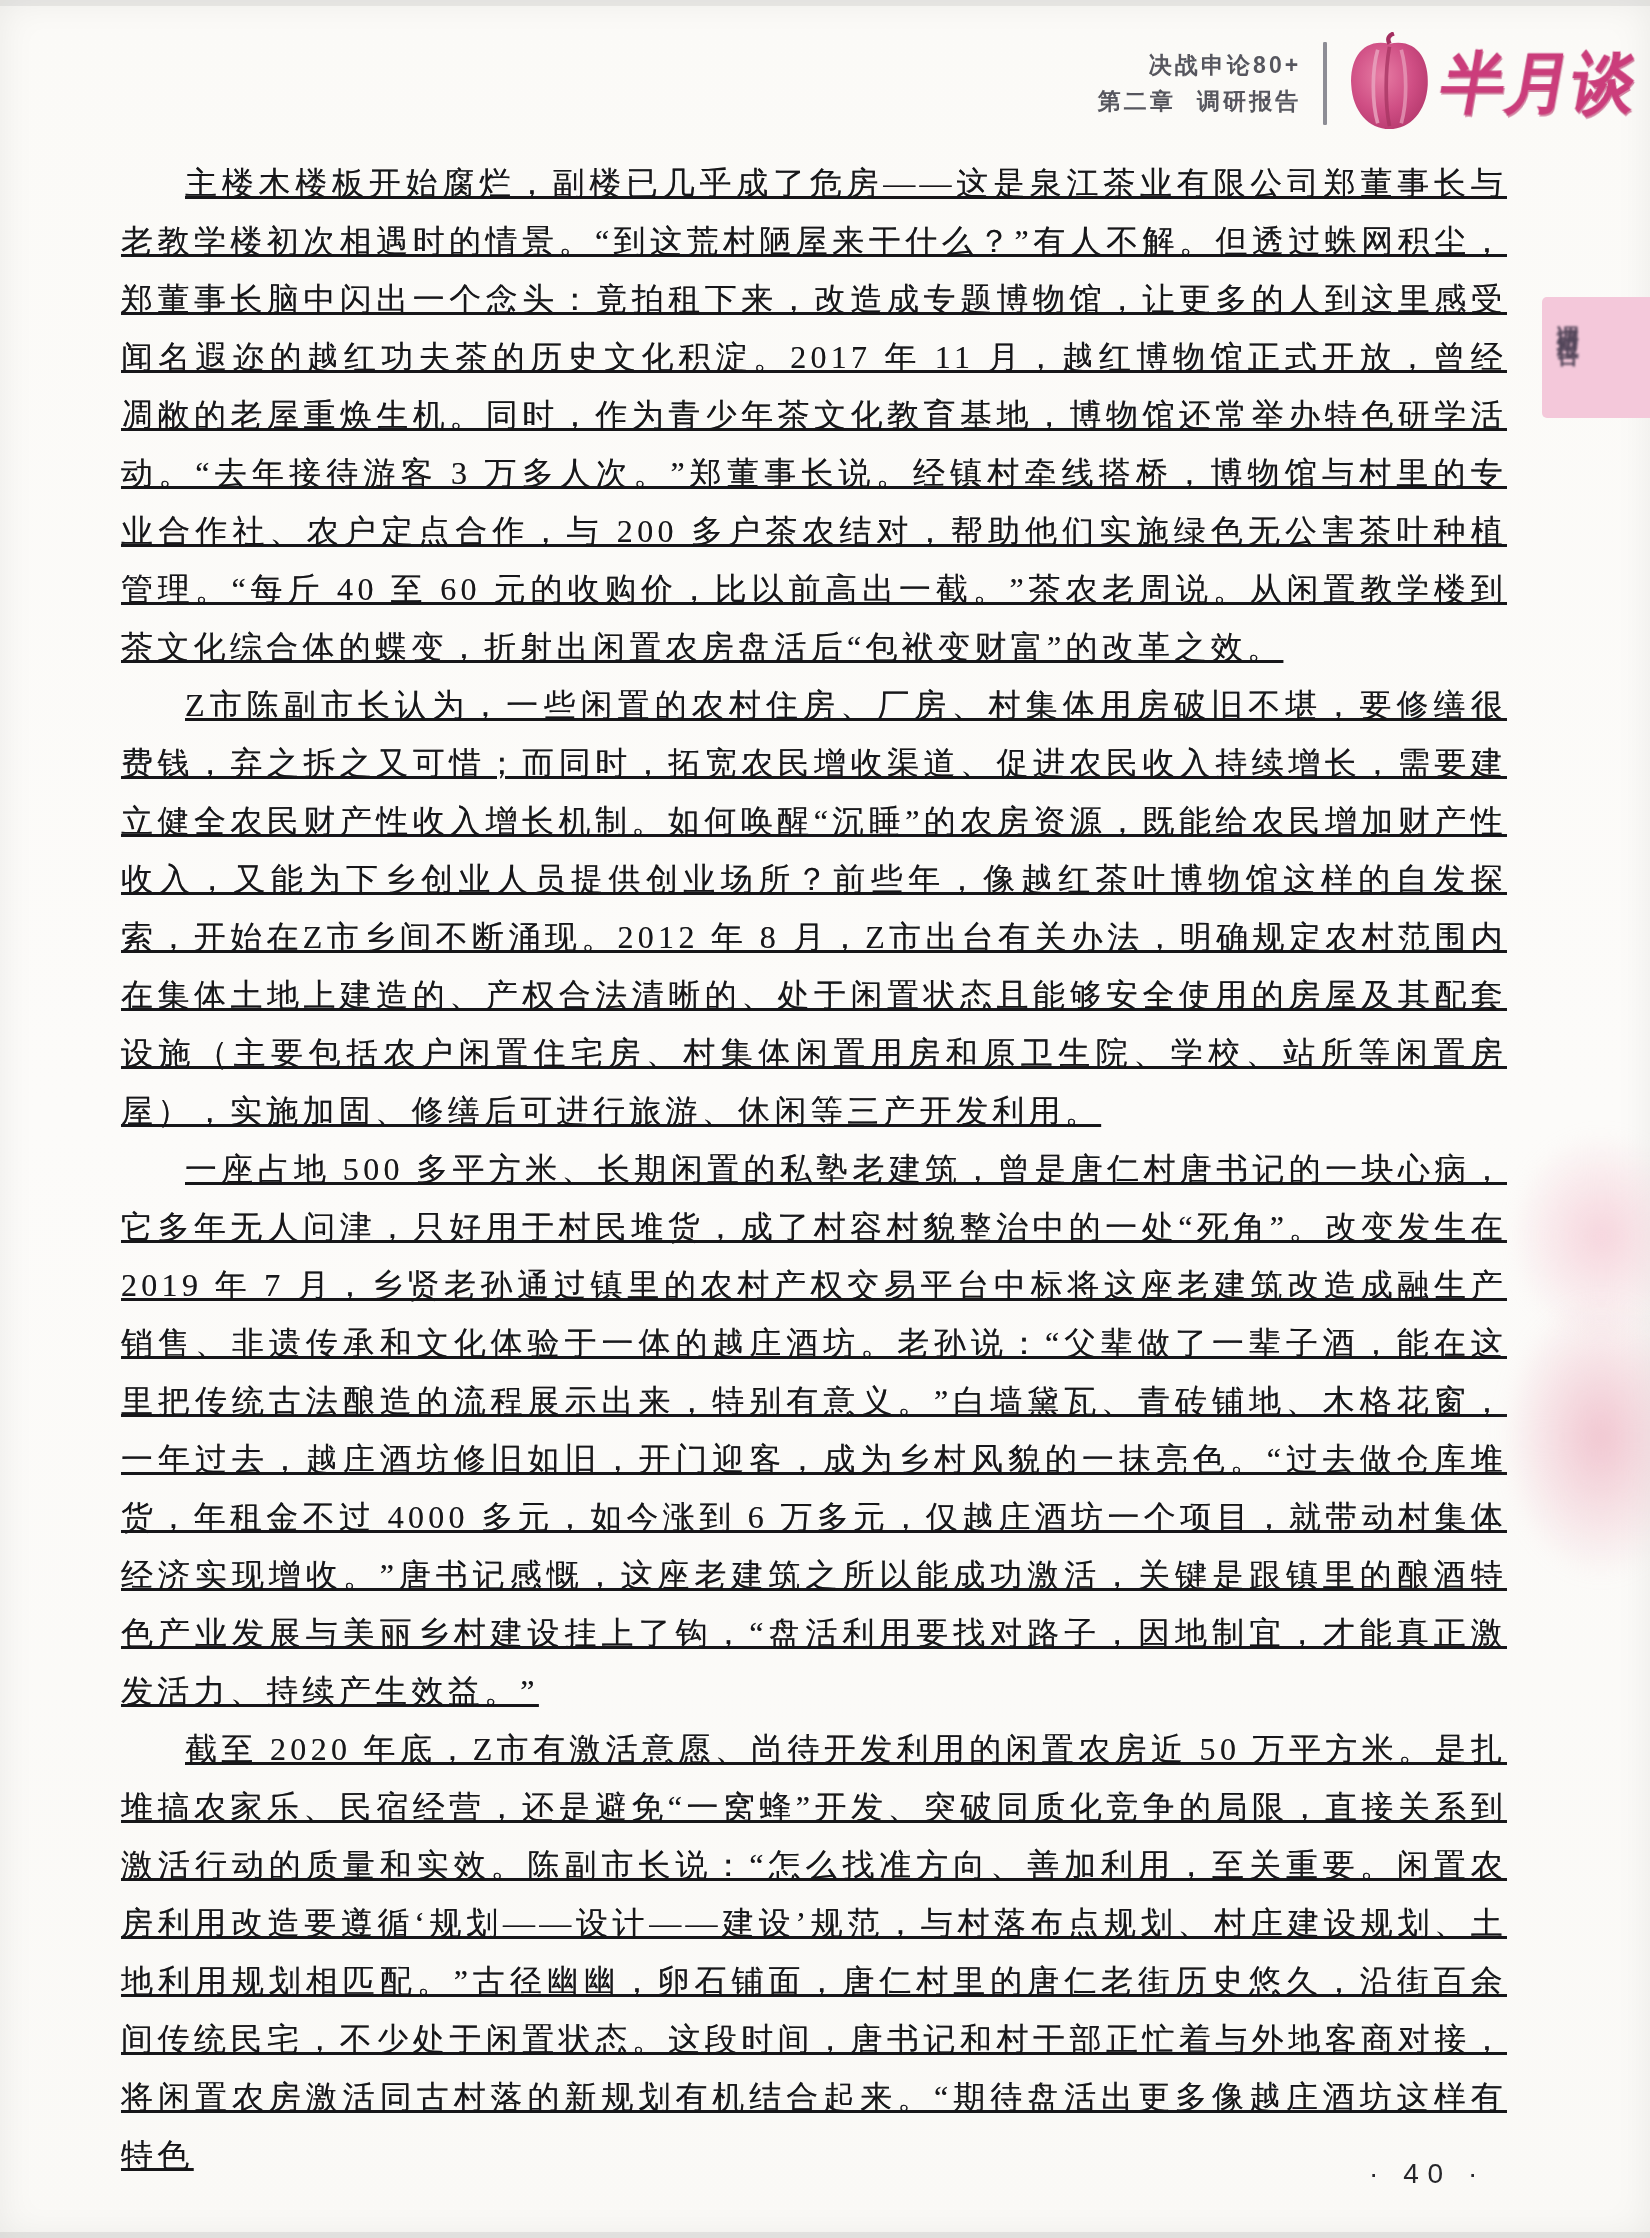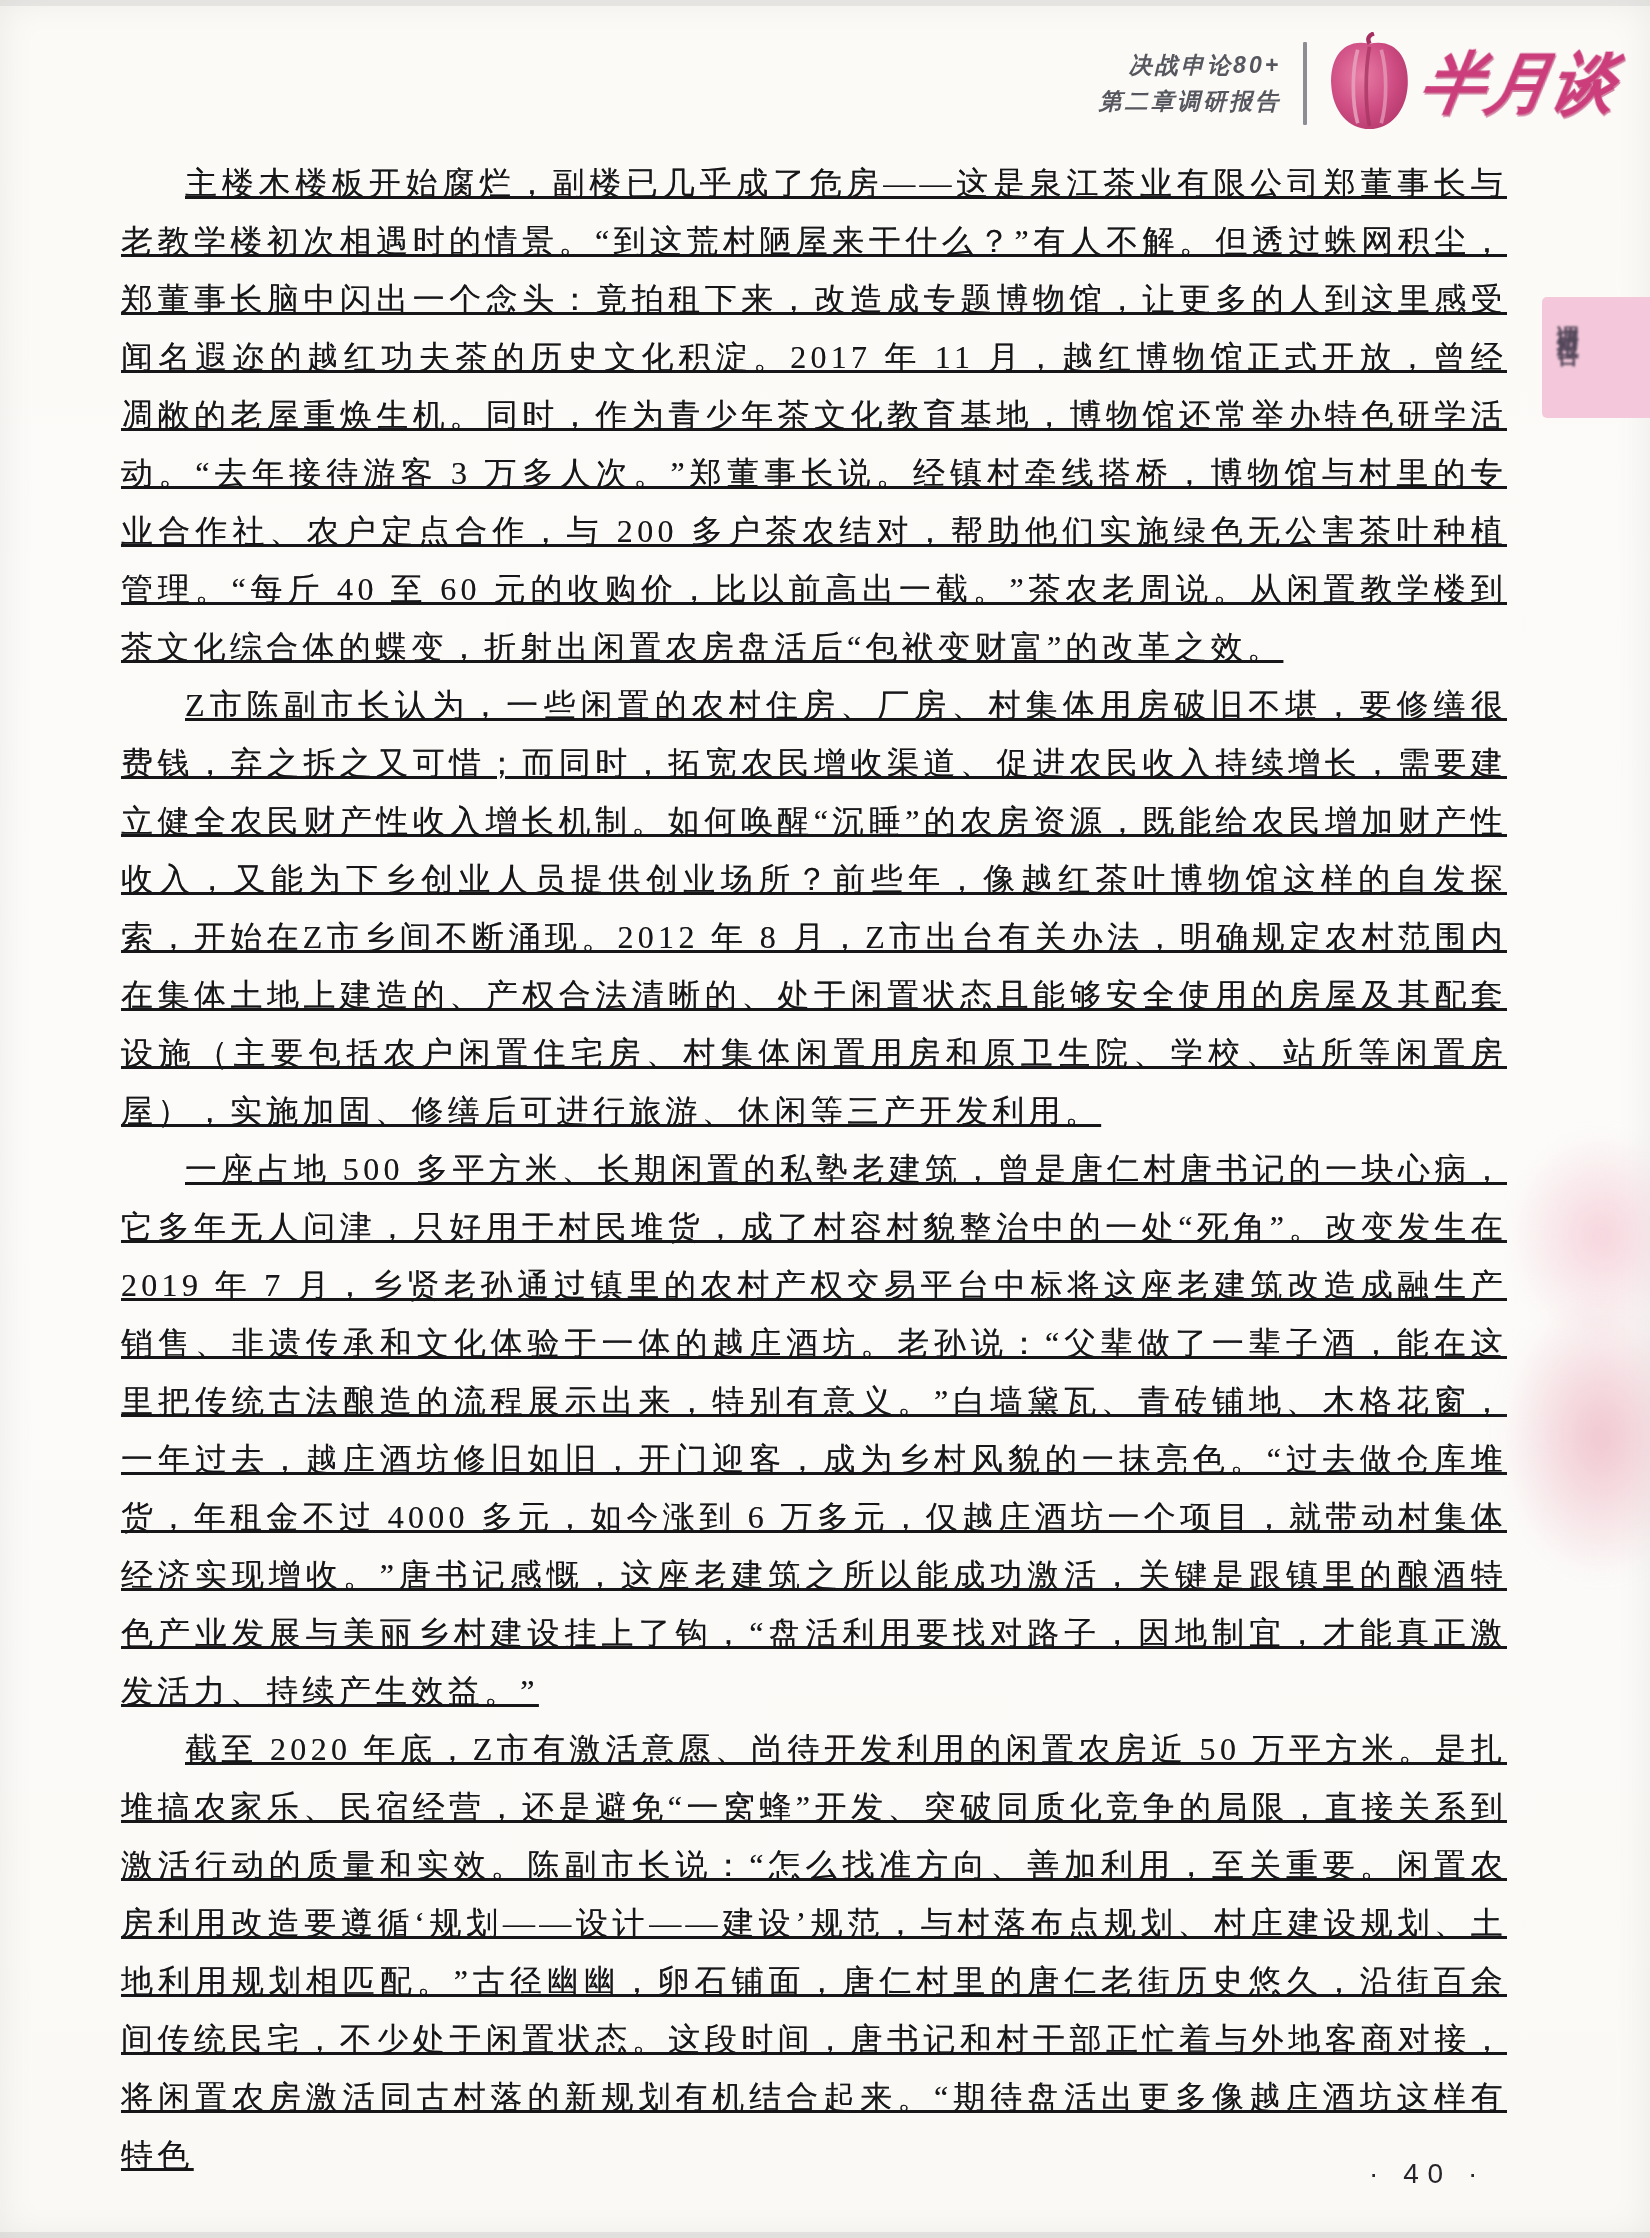--- a/index.html
+++ b/index.html
@@ -6,35 +6,35 @@
   .page{
     position:relative;
     width:1650px;height:2239px;
     background:linear-gradient(180deg,#fbfaf7 0%,#fcfbf9 50%,#faf9f6 100%);
     box-shadow:inset 0 0 37px rgba(0,0,0,0.07);
     overflow:hidden;
     font-family:"Liberation Serif", serif;
   }
   
   .header{
-    position:absolute;top:32px;right:32px;
-    display:flex;align-items:center;font-style:italic;
+    position:absolute;top:32px;right:12px;
+    display:flex;align-items:center;
   }
   .header-titles{
     text-align:right;
     font-family:"Liberation Sans", sans-serif;
     color:#56565e;
     line-height:1.55;
     font-size:23px;
     letter-spacing:3.1px;
     font-weight:bold;
     filter:blur(0.3px);
   }
   .header-titles .row2{display:block;}
-  .header-titles .chapter{}
+  .header-titles .chapter{margin-right:21px;}
   .header-divider{
     width:3.1px;height:83px;background:#8d8d95;
     margin:0 18.3px 0 22px;border-radius:1.2px;
   }
   .brand{display:flex;align-items:center;}
   .brand-icon{width:89px;height:103px;margin-right:8.6px;filter:blur(0.6px);}
   .brand-text{
     font-family:"Liberation Sans", sans-serif;
     font-size:64px;font-weight:900;
     color:#cb3d7b;

